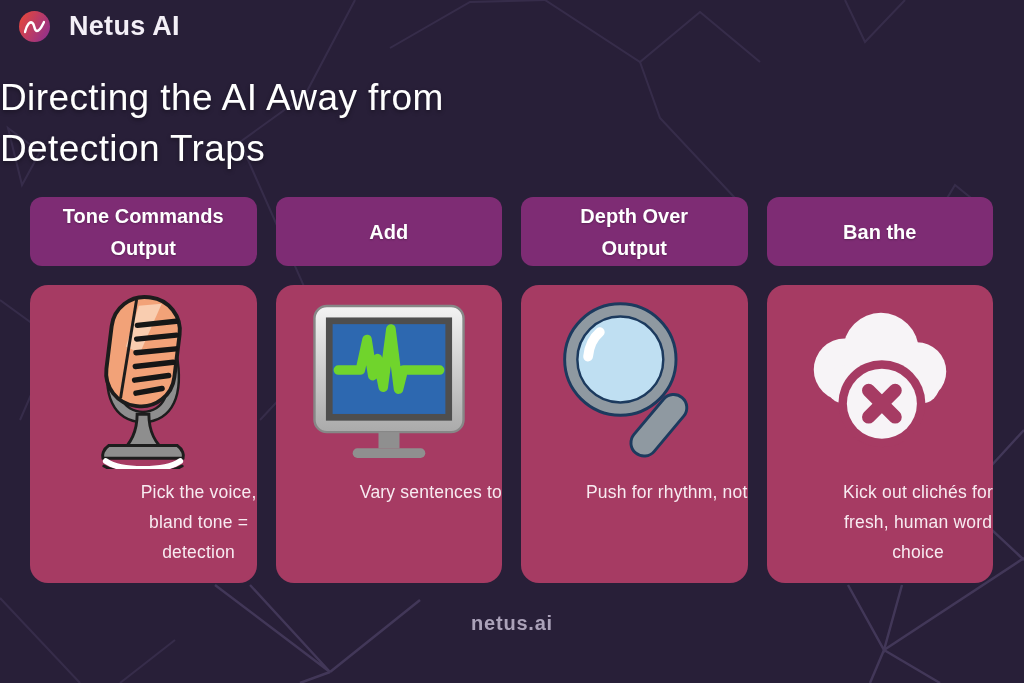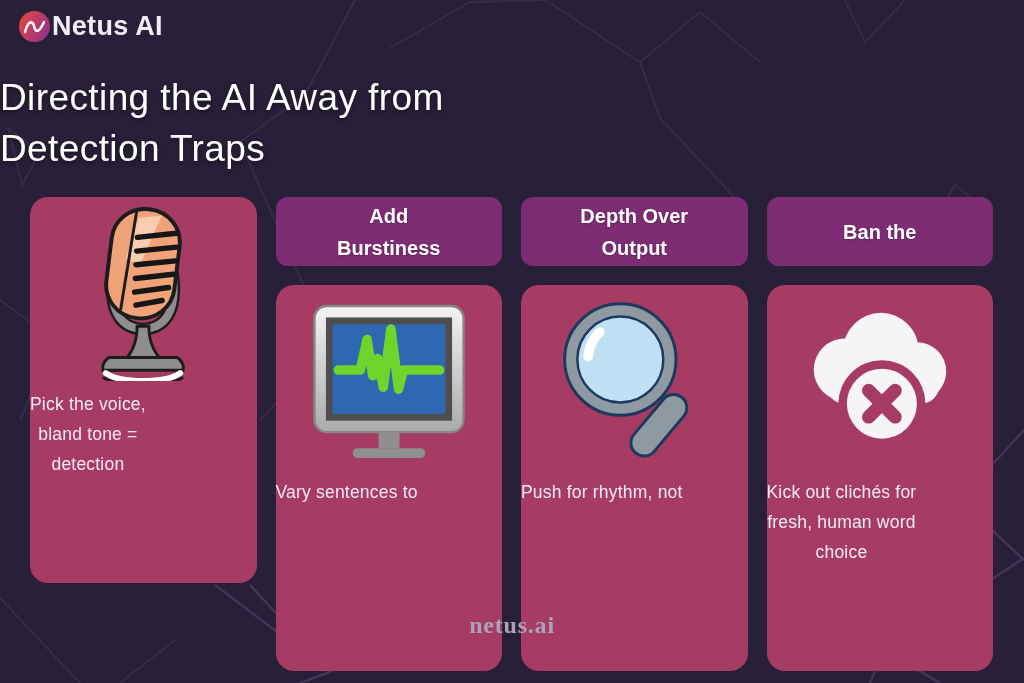--- a/index.html
+++ b/index.html
@@ -18,21 +18,21 @@
   body{
     position:relative;
     width:1024px;height:683px;
     background:var(--background);
     font-family:"Liberation Sans",sans-serif;
     overflow:hidden;
   }
   .mesh{position:absolute;inset:0;pointer-events:none;}
   .logo{
     position:absolute;top:11px;left:19px;
-    display:flex;align-items:center;gap:2px;
+    display:flex;align-items:center;gap:19px;
   }
   .logo-mark{
     width:31px;height:31px;border-radius:50%;
     background:linear-gradient(120deg,#e2463e 10%,#b63a6b 55%,#8e2f8f 95%);
     display:flex;align-items:center;justify-content:center;
     color:#fff;
   }
   .logo-mark svg{display:block;}
   .logo-name{
     color:var(--logo_text);
@@ -52,37 +52,37 @@
   .col{display:flex;flex-direction:column;}
   .header-box{
     height:69px;border-radius:12px;
     background:var(--header_box);
     display:flex;flex-direction:column;align-items:center;justify-content:center;
     color:var(--header_text);font-size:20px;font-weight:700;line-height:32px;
     margin-bottom:19px;
     text-shadow:0 1px 2px rgba(0,0,0,.25);
   }
   .card{
-    height:386px;border-radius:18px;
+    height:298px;border-radius:18px;
     background:var(--card);
-    display:flex;flex-direction:column;align-items:flex-start;
+    display:flex;flex-direction:column;align-items:flex-end;
   }
   .card-icon{
     height:192px;width:100%;
     display:flex;align-items:center;justify-content:center;
     flex:0 0 auto;
   }
   .card-text{
     text-align:center;color:var(--card_text);
     font-size:17.5px;line-height:30px;font-weight:400;letter-spacing:.2px;
   }
   .footer{
     position:absolute;top:612px;left:0;width:100%;
     text-align:center;color:var(--footer_text);
-    font-size:24px;font-weight:700;letter-spacing:.8px;font-family:Liberation Serif, serif;
+    font-size:20px;font-weight:700;letter-spacing:.8px;
   }
 </style>
 </head>
 <body>
 
 <svg class="mesh" width="1024" height="683" viewBox="0 0 1024 683">
   <g stroke="#6a5d8a" stroke-width="2" fill="none" opacity="0.22">
     <path d="M390,48 L470,2 L545,0"></path>
     <path d="M545,0 L640,62 L700,12 L760,62"></path>
     <path d="M640,62 L660,118 L735,198"></path>
@@ -117,20 +117,24 @@
 </div>
 
 <div class="title">
   <div>Directing the AI Away from</div>
   <div>Detection Traps</div>
 </div>
 
 <div class="columns">
 
   <div class="col">
+    <div class="header-box">
+      <div>Tone Commands</div>
+      <div>Output</div>
+    </div>
     <div class="card">
       <div class="card-icon">
         <svg width="128" height="176" viewBox="0 0 130 180">
 
           <path d="M36,62 C28,105 40,126 65,127 C90,126 102,105 94,62" fill="none" stroke="#1d1d1d" stroke-width="13" stroke-linecap="round"></path>
           <path d="M36,62 C28,105 40,126 65,127 C90,126 102,105 94,62" fill="none" stroke="#8e8e8e" stroke-width="8" stroke-linecap="round"></path>
 
           <path d="M59,124 C59,142 52,155 41,164 L90,164 C77,154 71,142 71,124 Z" fill="#8e8e8e" stroke="#1d1d1d" stroke-width="3"></path>
 
           <path d="M30,156 L100,156 C106,160 107,166 106,169 L24,169 C23,166 24,160 30,156 Z" fill="#8e8e8e" stroke="#1d1d1d" stroke-width="3"></path>
@@ -156,21 +160,20 @@
         <div>Pick the voice,</div>
         <div>bland tone =</div>
         <div>detection</div>
       </div>
     </div>
   </div>
 
   <div class="col">
     <div class="header-box">
       <div>Add</div>
-      <div>Burstiness</div>
     </div>
     <div class="card">
       <div class="card-icon">
         <svg width="172" height="162" viewBox="0 0 180 165">
           <defs>
             <linearGradient id="monGrad" x1="0" y1="0" x2="0" y2="1">
               <stop offset="0" stop-color="#f3f3f3"></stop>
               <stop offset="1" stop-color="#aaaaaa"></stop>
             </linearGradient>
           </defs>

